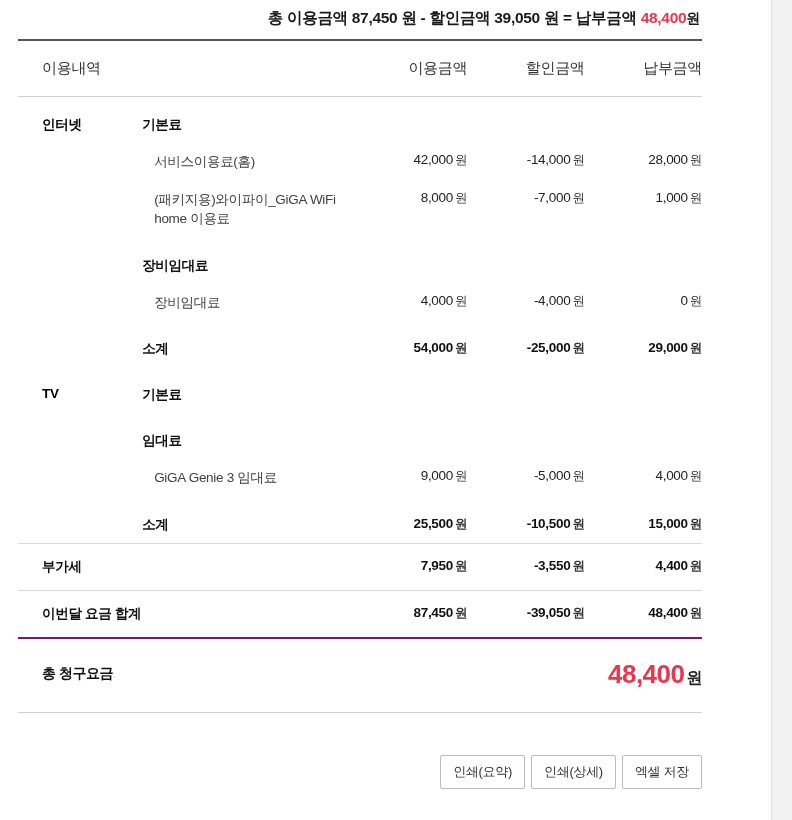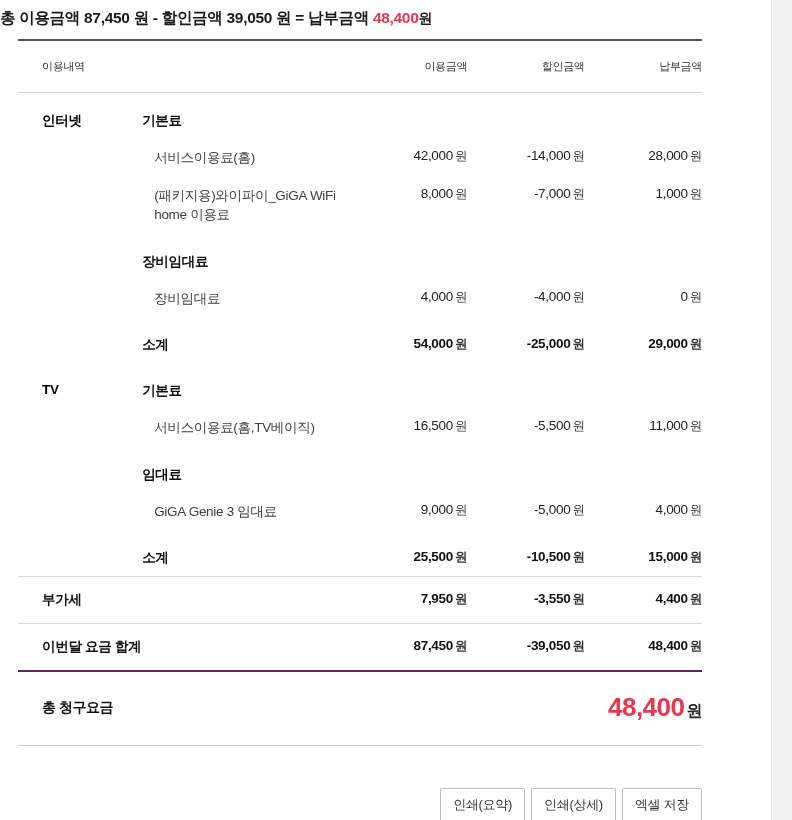--- a/index.html
+++ b/index.html
@@ -35,21 +35,21 @@
     position: absolute;
     left: 0;
     top: 0;
     width: 772px;
     height: 820px;
     box-sizing: border-box;
   }
 
   
   .summary {
-    text-align: left;
+    text-align: right;
     padding: 8px 72px 10px 0;
     font-size: 15.5px;
     font-weight: bold;
     color: #1a1a1a;
     letter-spacing: -0.3px;
     white-space: nowrap;
   }
   .summary .amt-red {
     color: #e8384f;
     font-weight: bold;
@@ -66,21 +66,21 @@
     border-collapse: collapse;
     border-top: 2px solid #555555;
     font-size: 13.5px;
     letter-spacing: -0.3px;
   }
   .bill-table th {
     font-weight: normal;
     color: #333333;
     padding: 18px 0 18px 0;
     border-bottom: 1px solid #cfcfcf;
-    font-size: 11px;
+    font-size: 15px;
   }
   .bill-table th.th-label {
     text-align: left;
     padding-left: 24px;
   }
   .bill-table th.th-num {
     text-align: right;
   }
   .bill-table td {
     padding: 9px 0;
@@ -286,27 +286,20 @@
           </tr>
 
         <tr>
           <td class="cat">TV</td>
           <td class="desc-bold">기본료</td>
           <td class="num"></td>
           <td class="num"></td>
           <td class="num"></td>
         </tr>
 
-        <tr>
-          <td class="cat"></td>
-          <td class="desc">서비스이용료(홈,TV베이직)</td>
-          <td class="num"><span>16,500</span><span class="won">원</span></td>
-          <td class="num"><span>-5,500</span><span class="won">원</span></td>
-          <td class="num"><span>11,000</span><span class="won">원</span></td>
-        </tr>
 
         <tr class="spacer">
             <td colspan="5"></td>
           </tr>
 
         <tr>
           <td class="cat"></td>
           <td class="desc-bold">임대료</td>
           <td class="num"></td>
           <td class="num"></td>

